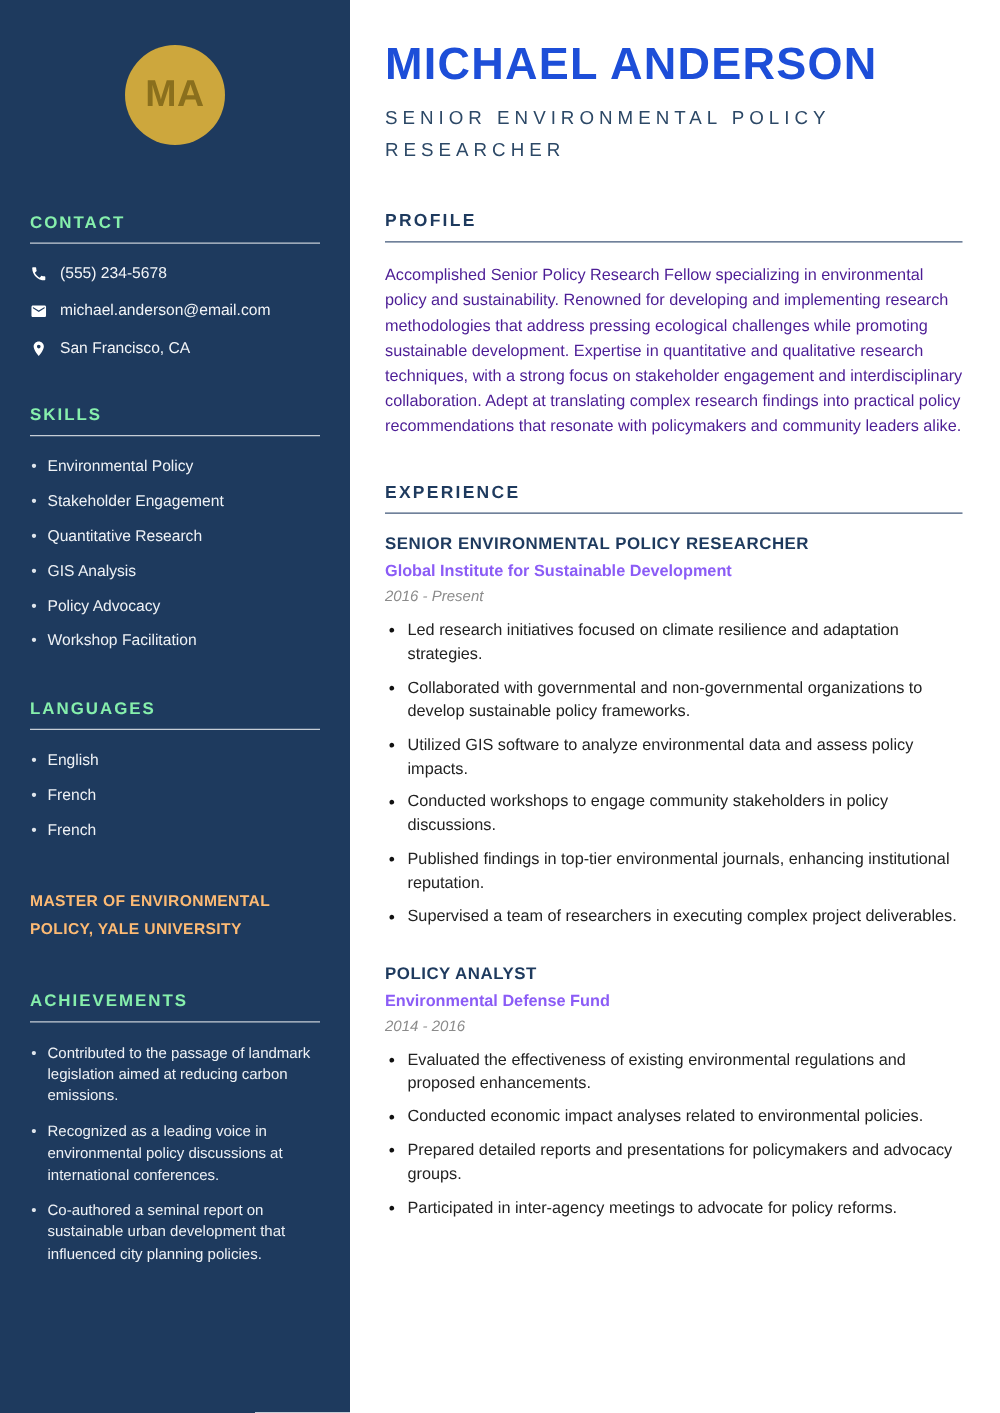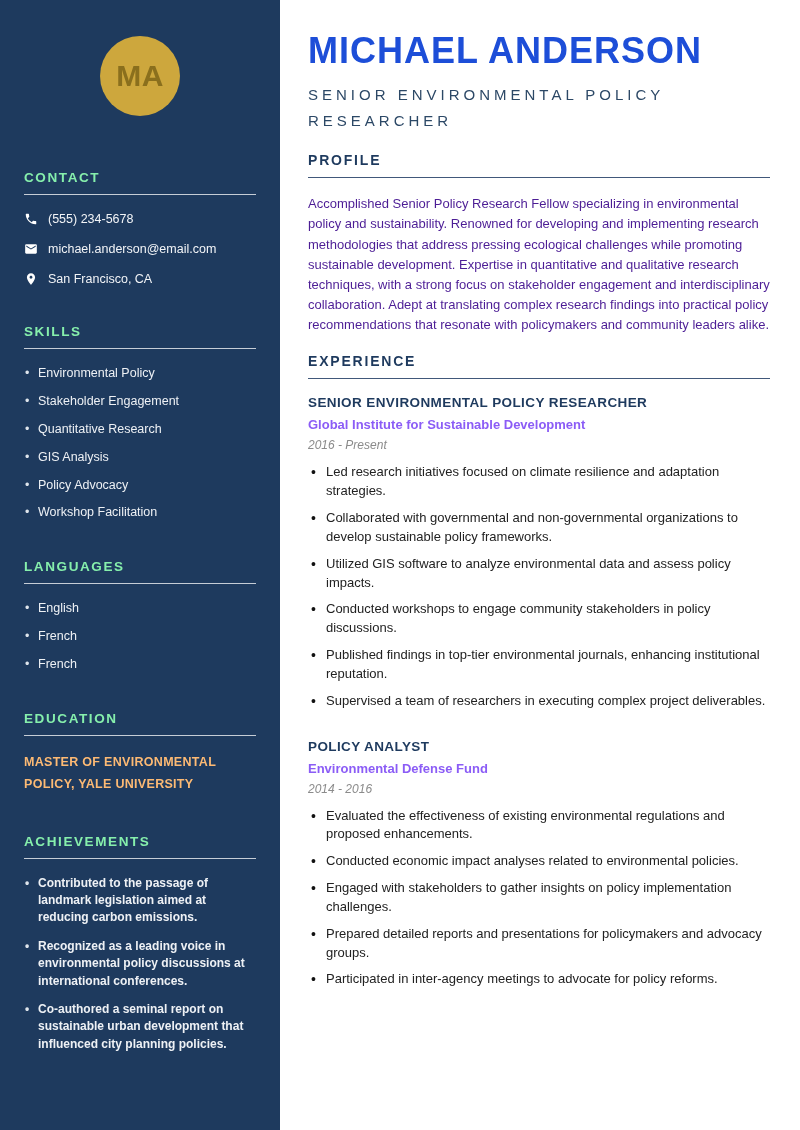--- a/index.html
+++ b/index.html
@@ -38,21 +38,21 @@
     font-size: 13.5px;
     font-weight: 700;
     letter-spacing: 1.6px;
     color: #86efac;
     padding-bottom: 9px;
     border-bottom: 1px solid rgba(255,255,255,0.75);
     margin-bottom: 16px;
   }
   .contact-item {
     display: flex;
-    align-items: center;
+    align-items: flex-start;
     gap: 10px;
     margin-bottom: 15px;
     font-size: 12.5px;
     color: #f2f4f7;
   }
   .contact-item .ic { flex: 0 0 14px; width: 14px; height: 14px; margin-top: 1px; }
   .contact-item .ic svg { width: 14px; height: 14px; fill: #ffffff; display: block; }
 
   ul.side-list { list-style: none; }
   ul.side-list li {
@@ -71,21 +71,21 @@
     color: #dfe5ec;
   }
   .degree {
     font-size: 12.5px;
     font-weight: 700;
     letter-spacing: 0.3px;
     line-height: 1.75;
     color: #fdba74;
     text-transform: uppercase;
   }
-  ul.ach-list li { font-size: 12px; line-height: 1.45; margin-bottom: 11px; font-weight: bold; }
+  ul.ach-list li { font-size: 12px; line-height: 1.45; margin-bottom: 11px; }
 
   
   .main {
     flex: 1;
     background: #ffffff;
     padding: 32px 30px 30px 28px;
   }
   .name {
     font-size: 36px;
     font-weight: 700;
@@ -95,21 +95,21 @@
   }
   .job-title-top {
     margin-top: 12px;
     max-width: 370px;
     font-size: 15px;
     font-weight: 400;
     letter-spacing: 4px;
     color: #2c4866;
     line-height: 1.75;
   }
-  .main-section { margin-top: 18px; }
+  .main-section { margin-top: 34px; }
   .main-title {
     font-size: 14px;
     font-weight: 700;
     letter-spacing: 1.8px;
     color: #1e3a5e;
     padding-bottom: 9px;
     border-bottom: 1px solid #41587a;
     margin-bottom: 16px;
   }
   .profile-text {
@@ -213,21 +213,20 @@
     <section class="side-section">
       <div class="side-title">LANGUAGES</div>
       <ul class="side-list">
         <li>English</li>
         <li>French</li>
         <li>French</li>
       </ul>
     </section>
 
     <section class="side-section">
-      <div class="side-title">EDUCATION</div>
       <div class="degree">MASTER OF ENVIRONMENTAL POLICY, YALE UNIVERSITY</div>
     </section>
 
     <section class="side-section">
       <div class="side-title">ACHIEVEMENTS</div>
       <ul class="side-list ach-list">
         <li>Contributed to the passage of landmark legislation aimed at reducing carbon emissions.</li>
         <li>Recognized as a leading voice in environmental policy discussions at international conferences.</li>
         <li>Co-authored a seminal report on sustainable urban development that influenced city planning policies.</li>
       </ul>
@@ -262,21 +261,20 @@
         </ul>
       </div>
 
       <div class="job">
         <div class="job-role">POLICY ANALYST</div>
         <div class="job-company">Environmental Defense Fund</div>
         <div class="job-dates">2014 - 2016</div>
         <ul class="job-list">
           <li>Evaluated the effectiveness of existing environmental regulations and proposed enhancements.</li>
           <li>Conducted economic impact analyses related to environmental policies.</li>
-          <li>Engaged with stakeholders to gather insights on policy implementation challenges.</li>
           <li>Prepared detailed reports and presentations for policymakers and advocacy groups.</li>
           <li>Participated in inter-agency meetings to advocate for policy reforms.</li>
         </ul>
       </div>
 
     </section>
 
   </main>
 
 </div>

